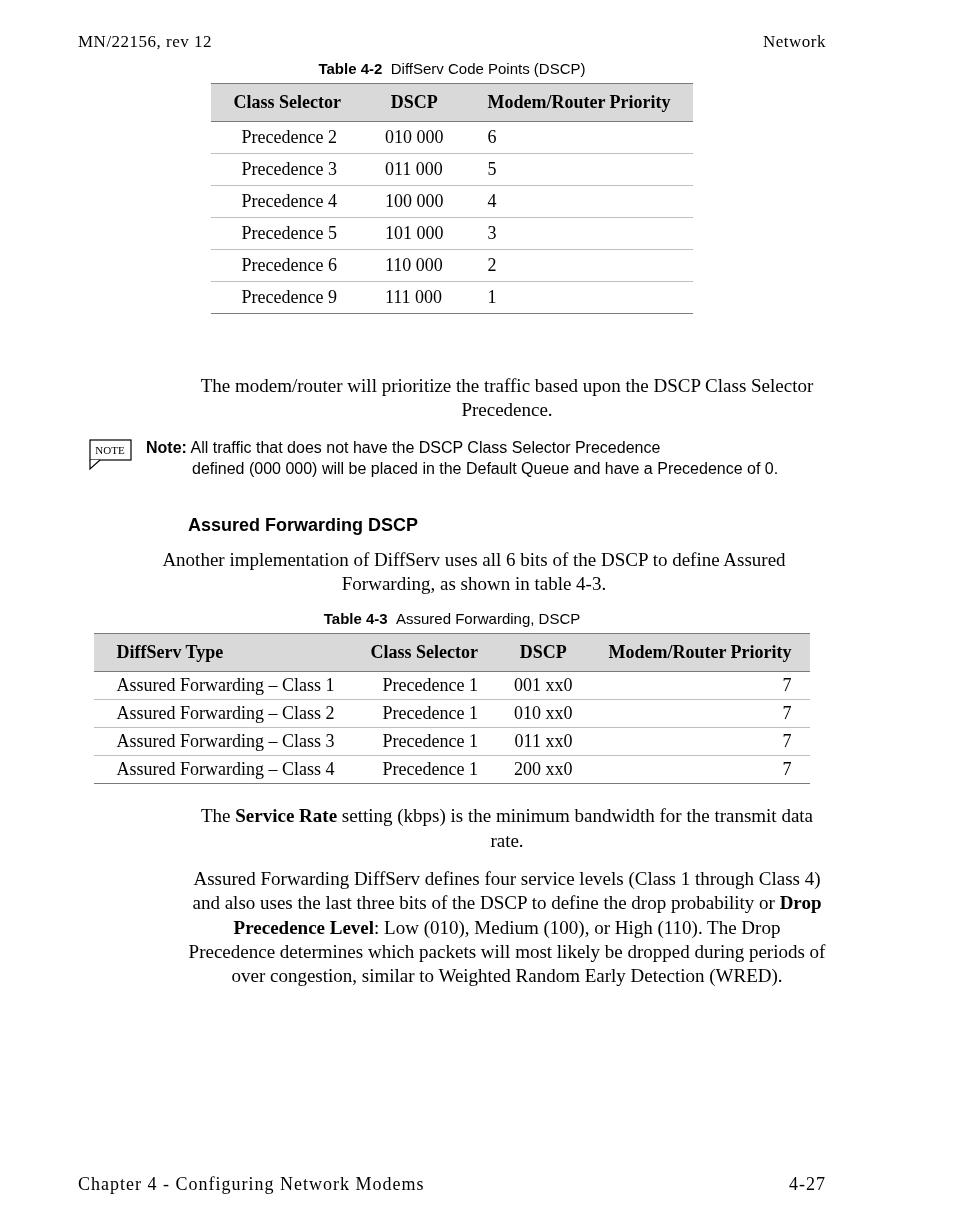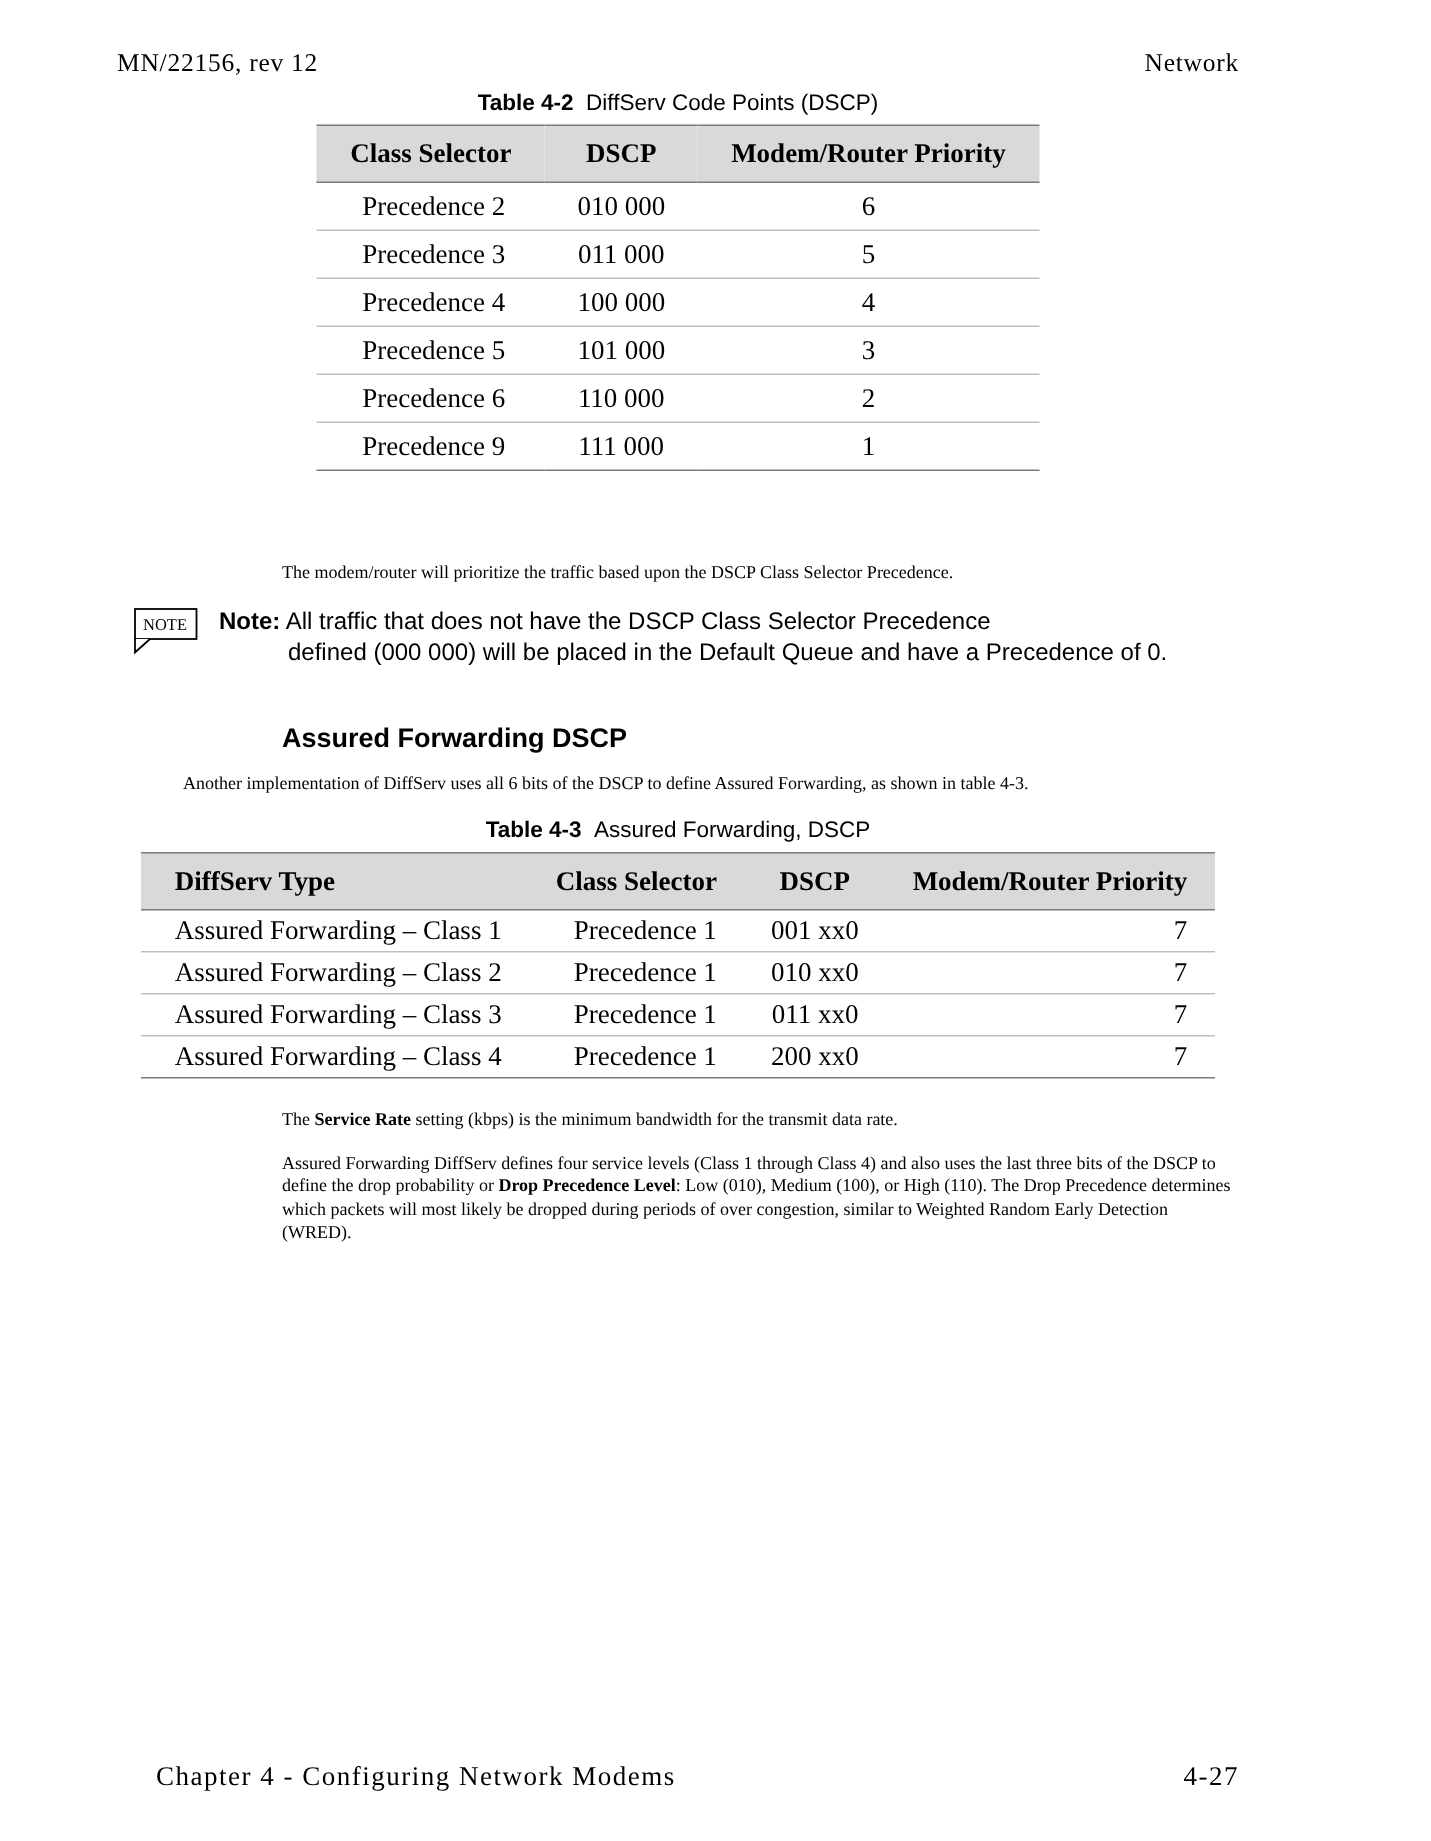--- a/index.html
+++ b/index.html
@@ -39,29 +39,30 @@
   table.dscp th {
     background: #d9d9d9;
     font-weight: bold;
     padding: 8px 22px;
     border-top: 1.5px solid #7a7a7a;
     border-bottom: 1.5px solid #7a7a7a;
   }
   table.dscp td {
     padding: 5px 22px;
     border-bottom: 1px solid #bfbfbf;
-    text-align: center;
+    text-align: left;
   }
   table.dscp td.left { text-align: left; padding-left: 30px; }
   table.dscp tr:last-child td { border-bottom: 1.5px solid #7a7a7a; }
 
   .body-text {
-    font-size: 12px;
+    font-size: 19px;
     line-height: 1.28;
     margin: 0 0 14px 0;
+    text-align: center;
   }
   .note-block {
     display: flex;
     align-items: center;
     gap: 14px;
     margin: 10px 0 34px 0;
   }
   .note-icon { flex: 0 0 auto; margin-top: 2px; }
   .note-text {
     font-family: Arial, Helvetica, sans-serif;
@@ -103,21 +104,21 @@
   .footer-row {
     position: absolute;
     bottom: 32px;
     left: 78px;
     right: 78px;
     display: flex;
     justify-content: space-between;
     font-size: 18px;
     letter-spacing: 1px;
   }
-  .footer-row .chap { font-family: "Times New Roman", Times, serif; margin-left: 26px; }
+  .footer-row .chap { font-family: "Times New Roman", Times, serif; }
 </style>
 </head>
 <body>
 
 <div class="page">
 
   <div class="header-row">
     <span>MN/22156, rev 12</span>
     <span>Network</span>
   </div>

